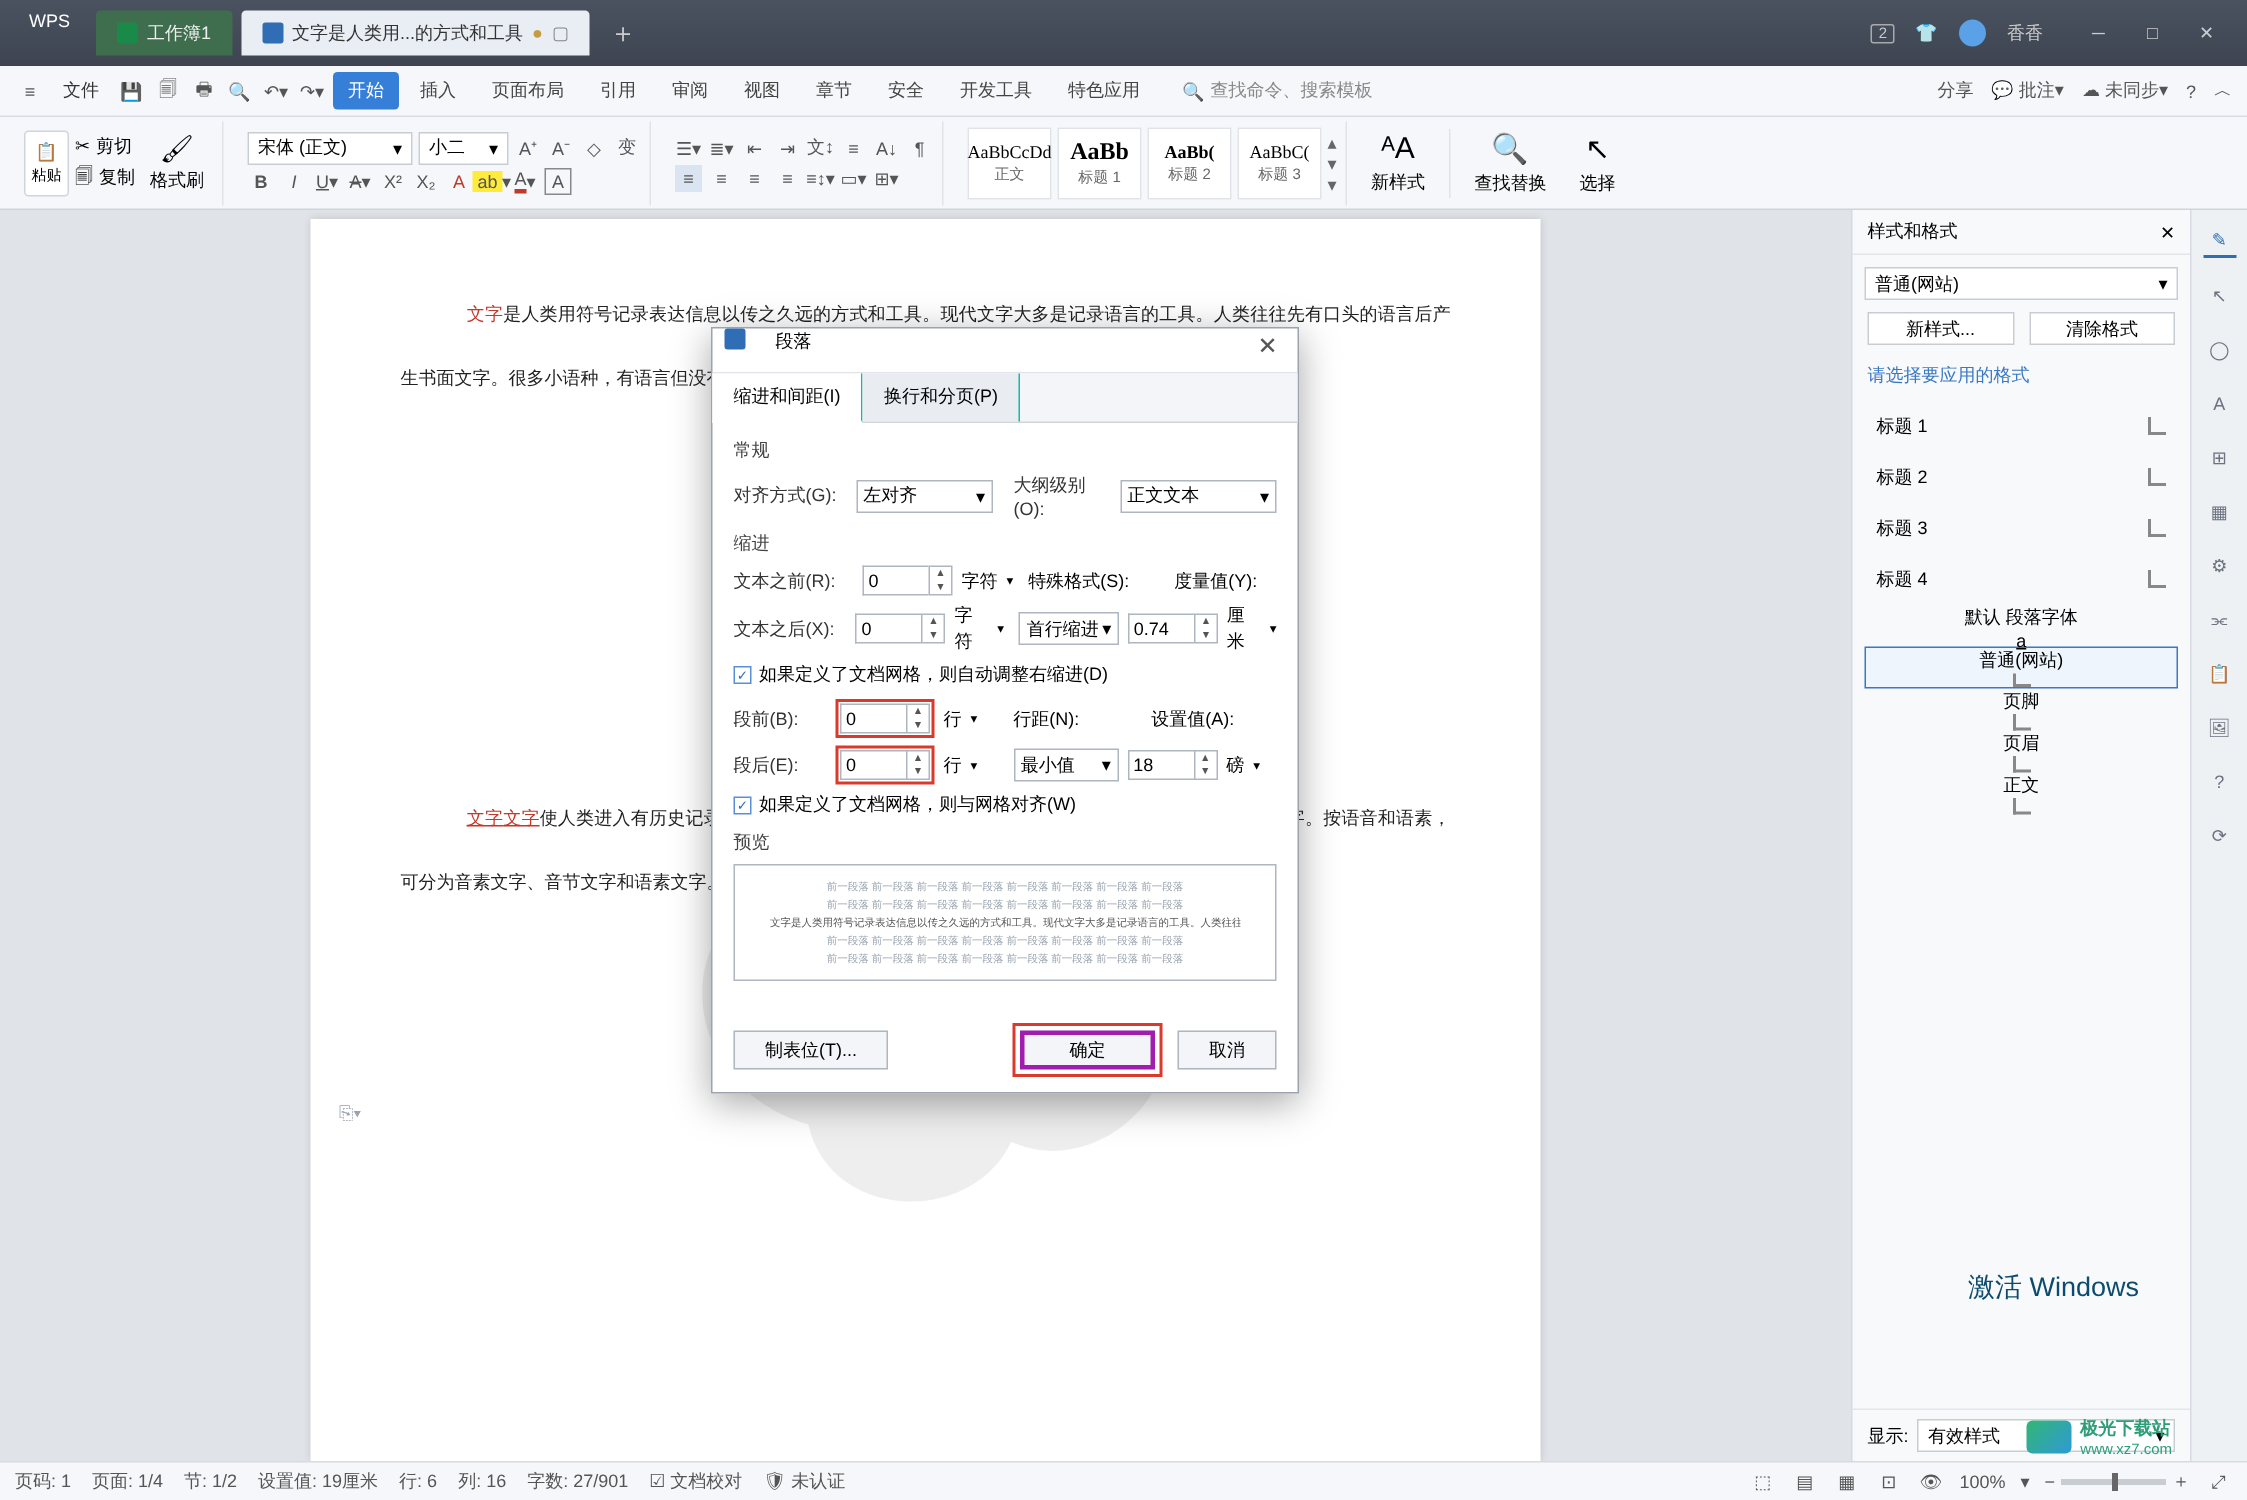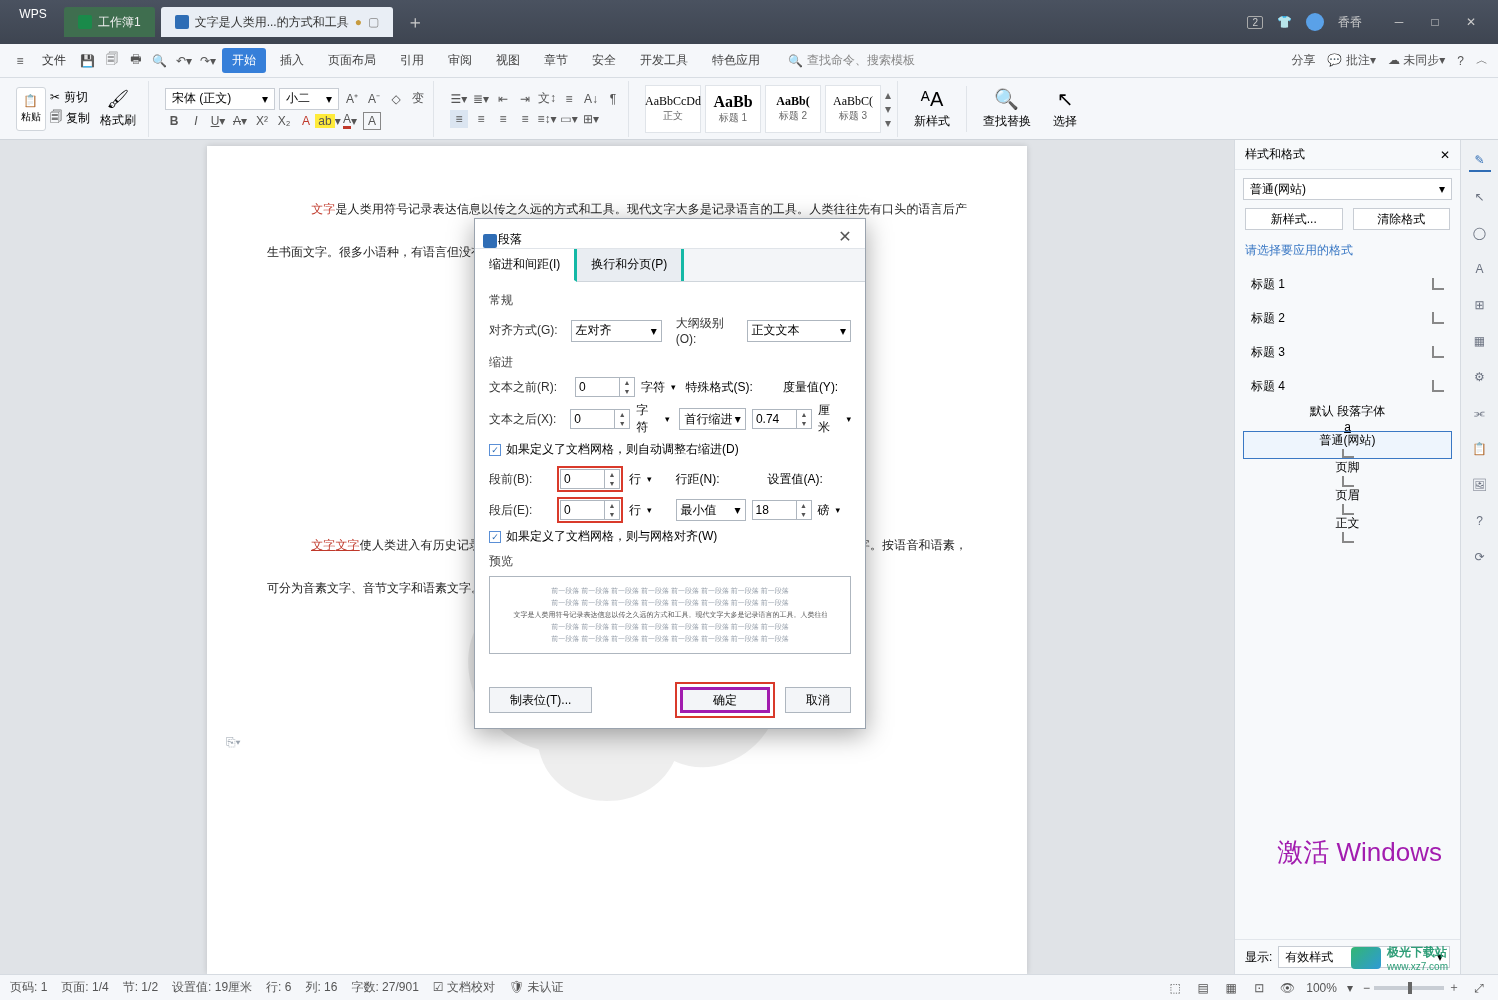--- a/index.html
+++ b/index.html
@@ -53,24 +53,24 @@
 .sp-item.small{font-size:13px;height:28px;flex-direction:column;}
 .sp-item.sel{border:1px solid #3a78c4;background:#eef5fd;}
 .rettn{width:12px;height:12px;border-left:2px solid #888;border-bottom:2px solid #888;}
 .sp-foot{padding:6px 10px;display:flex;align-items:center;gap:6px;border-top:1px solid #e2e6eb;}
 .rightrail{position:absolute;top:140px;right:0;bottom:26px;width:38px;background:#eef1f4;border-left:1px solid #d6dbe1;display:flex;flex-direction:column;align-items:center;gap:14px;padding-top:10px;}
 .rr-ico{width:22px;height:22px;color:#6b7280;display:flex;align-items:center;justify-content:center;}
 .rr-ico.active{color:#2f6db5;border-bottom:2px solid #2f6db5;}
 .statusbar{position:absolute;bottom:0;left:0;right:0;height:26px;background:#f5f7fa;border-top:1px solid #d6dbe1;display:flex;align-items:center;padding:0 10px;gap:14px;color:#555;}
 .sb-right{margin-left:auto;display:flex;align-items:center;gap:10px;}
 .dialog{position:absolute;left:474px;top:218px;width:392px;background:#fff;border:1px solid #9aa3ae;box-shadow:0 6px 24px rgba(0,0,0,.35);z-index:50;}
-.dlg-title{height:30px;display:flex;align-items:flex-end;padding:0 8px;gap:1px;border-bottom:1px solid #e0e4e9;}
+.dlg-title{height:30px;display:flex;align-items:flex-start;padding:0 8px;gap:20px;border-bottom:1px solid #e0e4e9;}
 .dlg-close{margin-left:auto;width:24px;height:24px;display:flex;align-items:center;justify-content:center;font-size:16px;color:#555;}
 .dlg-tabs{display:flex;border-bottom:1px solid #cfd5db;background:#f3f5f8;}
-.dlg-tab{padding:7px 14px;background:#e9edf2;border-right:3px solid #14b8a6;}
+.dlg-tab{padding:7px 14px;background:#e9edf2;border-right:1px solid #14b8a6;}
 .dlg-tab.active{background:#fff;border-bottom:2px solid #fff;margin-bottom:-1px;}
 .dlg-body{padding:10px 14px;}
 .sect{margin-bottom:8px;}
 .sect-h{color:#444;margin-bottom:6px;}
 .row{display:flex;align-items:center;gap:6px;margin-bottom:5px;}
 .lbl{width:80px;text-align:left;color:#333;}
 .inpcombo{border:1px solid #aeb6bf;height:22px;background:#fff;display:flex;align-items:center;padding:0 4px;justify-content:space-between;}
 .spin{display:flex;}
 .spin input{width:44px;height:20px;border:1px solid #aeb6bf;border-right:none;padding:0 3px;}
 .spin .updn{width:16px;height:20px;border:1px solid #aeb6bf;display:flex;flex-direction:column;}
@@ -79,21 +79,21 @@
 .chk{display:flex;align-items:center;gap:5px;}
 .chk .box{width:12px;height:12px;border:1px solid #5a8fd6;background:#fff;display:flex;align-items:center;justify-content:center;color:#2f6db5;font-size:9px;}
 .radio{display:flex;align-items:center;gap:4px;}
 .radio .r{width:11px;height:11px;border:1px solid #666;border-radius:50%;display:flex;align-items:center;justify-content:center;}
 .radio.on .r::after{content:"";width:5px;height:5px;background:#2f6db5;border-radius:50%;}
 .preview{border:1px solid #aeb6bf;height:78px;margin-top:4px;background:#fff;display:flex;flex-direction:column;align-items:center;justify-content:center;gap:2px;padding:6px;}
 .preview .pl{width:90%;font-size:7px;color:#9aa3ae;white-space:nowrap;overflow:hidden;text-align:center;}
 .dlg-foot{display:flex;padding:10px 14px;gap:10px;align-items:center;}
 .dlg-btn{height:26px;padding:0 20px;border:1px solid #aeb6bf;background:#f3f5f8;}
 .dlg-btn.primary{border:3px solid #a21caf;}
-.watermark-txt{position:absolute;right:56px;bottom:130px;color:#a21caf;font-size:26px;pointer-events:none;}
+.watermark-txt{position:absolute;right:72px;bottom:130px;color:#0c4a6e;font-size:18px;pointer-events:none;}
 .brand{position:absolute;right:50px;bottom:28px;color:#2f9e78;font-size:13px;display:flex;align-items:center;gap:6px;}
 .brand .mark{width:30px;height:22px;background:linear-gradient(135deg,#33b673,#2e9ad6);border-radius:4px;}
 svg{display:block;}
 .scroll-ico{position:absolute;left:226px;top:595px;width:24px;height:24px;color:#9aa3ae;}
 </style>
 </head>
 <body>
 
 <div class="titlebar">
   <div class="wps-logo">

